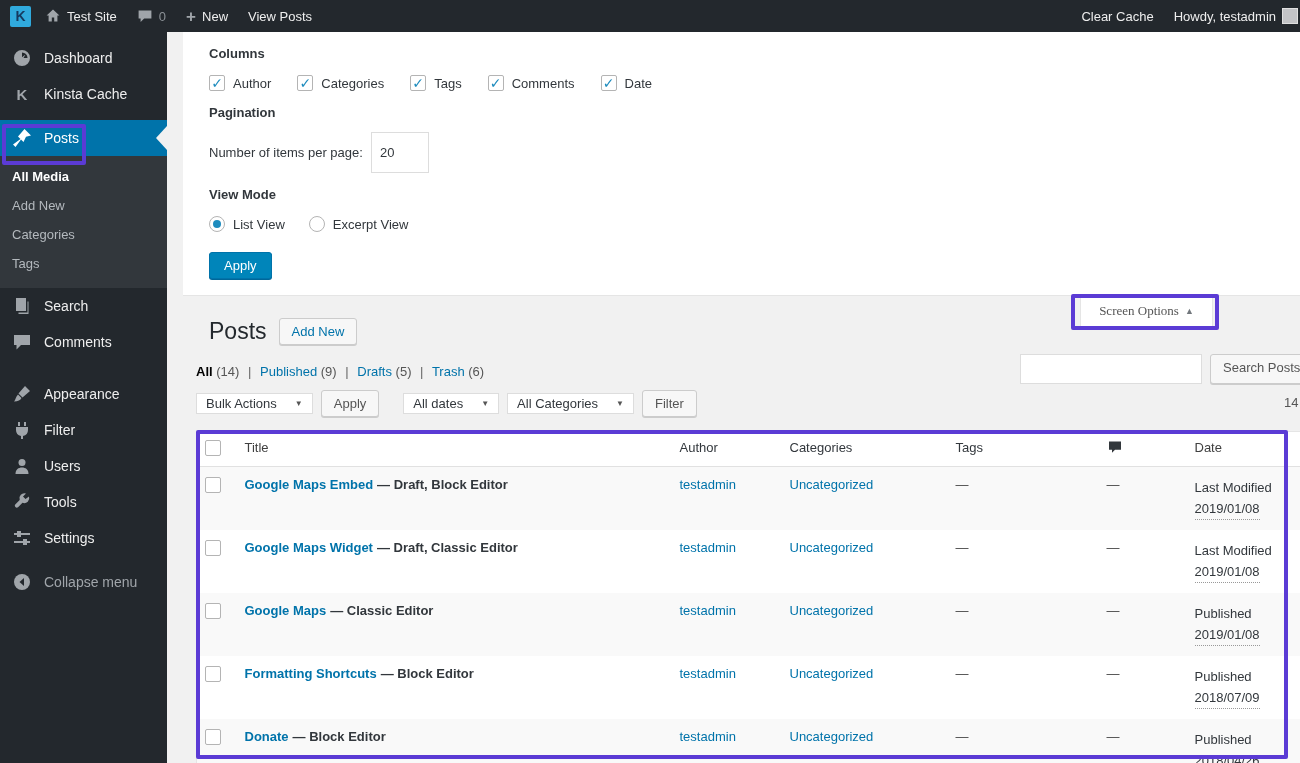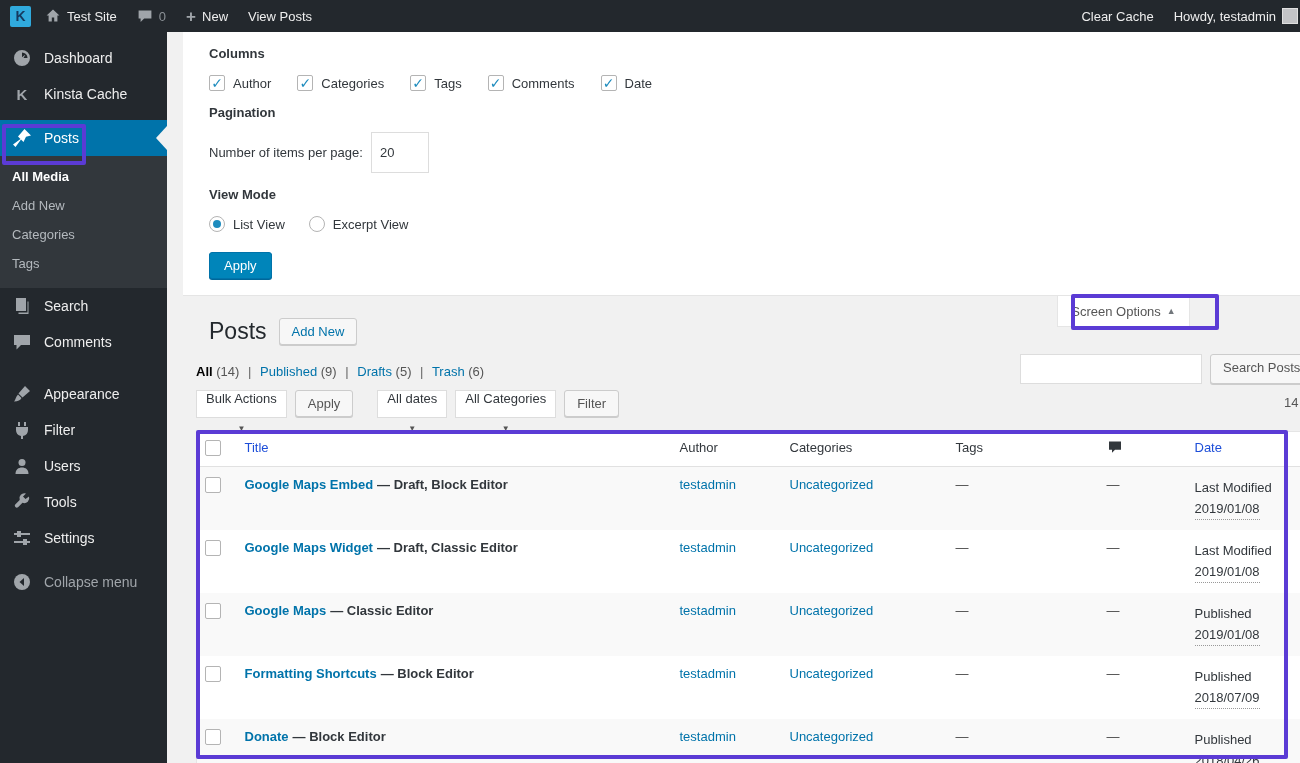--- a/index.html
+++ b/index.html
@@ -62,62 +62,62 @@
   .pp-row { display:flex; align-items:center; gap:8px; margin-top:12px; }
   .pp-input { width:58px; height:41px; border:1px solid #ddd; padding:0 8px; font-size:13px;
     font-family:inherit; color:#32373c; background:#fff; }
   .radio-row { display:flex; gap:24px; margin-top:14px; }
   .radio { width:16px; height:16px; border:1px solid #b4b4b4; border-radius:50%; background:#fff;
     display:flex; align-items:center; justify-content:center; }
   .radio.selected::after { content:""; width:8px; height:8px; border-radius:50%; background:#1e8cbe; }
   .btn-primary { display:inline-block; margin-top:20px; background:#0085ba; color:#fff;
     border:1px solid #0073aa; border-radius:3px; padding:5px 14px; font-size:13px; cursor:pointer;
     box-shadow:0 1px 0 #006799; }
-  .so-tab { position:absolute; left:890px; top:264px; width:133px; height:31px; background:#fff;
+  .so-tab { position:absolute; left:913px; top:264px; width:133px; height:31px; background:#fff;
     border:1px solid #e5e5e5; border-top:none; display:flex; align-items:center; justify-content:center;
-    gap:6px; color:#555; cursor:pointer; z-index:5; }
+    gap:6px; color:#555; cursor:pointer; z-index:5;font-family:Liberation Serif, serif; }
   .so-tab .arrow { font-size:9px; color:#72777c; }
 
   .page-head { display:flex; align-items:center; margin:22px 0 0 42px; gap:12px; }
   .page-title { font-size:23px; font-weight:400; color:#23282d; line-height:1.2; }
   .btn-secondary { background:#f7f7f7; border:1px solid #ccc; border-radius:3px; color:#555;
     padding:5px 12px; font-size:13px; cursor:pointer; box-shadow:0 1px 0 #ccc; display:inline-block; }
   .btn-addnew { color:#0073aa; }
 
   .search-box { position:absolute; top:322px; left:853px; display:flex; gap:8px; }
   .search-input { width:182px; height:30px; border:1px solid #ddd; background:#fff; padding:0 8px;
     font-family:inherit; font-size:13px; }
 
   .subsubsub { margin:18px 0 0 29px; color:#444; }
   .subsubsub a { color:#0073aa; }
   .subsubsub .current-filter { color:#000; font-weight:bold; }
   .subsubsub .count { color:#555; }
   .subsubsub .sep { color:#666; margin:0 5px; }
 
   .tablenav { margin:10px 0 0 29px; display:flex; align-items:center; gap:8px; position:relative; height:30px; }
-  .wp-select { height:28px; background:#fff; border:1px solid #ddd; display:flex; align-items:center;
-    gap:18px; padding:0 9px; color:#32373c; cursor:pointer;flex-direction:column; }
+  .wp-select { height:21px; background:#fff; border:1px solid #ddd; display:flex; align-items:center;
+    gap:18px; padding:0 9px; color:#32373c; cursor:pointer; }
   .wp-select .arrow { font-size:8px; color:#555; }
   .items-count { position:absolute; left:1088px; top:6px; color:#555; white-space:nowrap; }
 
   .posts-table { border-collapse:collapse; margin:12px 0 0 29px; background:#fff; table-layout:fixed;
     width:1171px; border:1px solid #e5e5e5; }
   .posts-table th, .posts-table td { text-align:left; vertical-align:top; padding:10px 8px; }
   .posts-table thead th { padding:8px; border-bottom:1px solid #e1e1e1; font-weight:400; color:#32373c; }
   .col-cb { width:40px; } .col-title { width:435px; } .col-author { width:110px; }
   .col-cats { width:166px; } .col-tags { width:151px; } .col-comments { width:88px; } .col-date { width:181px; }
   .posts-table tbody tr { height:63px; }
   .posts-table tbody tr.alt { background:#f9f9f9; }
   .row-title a { color:#0073aa; font-weight:bold; }
   .row-state { font-weight:bold; color:#32373c; margin-left:4px; }
   .cell-link { color:#0073aa; }
   .dash { color:#444; }
   .date-status { display:block; color:#32373c; line-height:21px; }
   .date-value { display:inline-block; color:#32373c; line-height:21px; border-bottom:1px dotted #999; }
-  .th-link { color:#1d4ed8; }
+  .th-link { color:#404040; }
   .comment-col-icon { width:16px; height:15px; fill:#32373c; }
 
   
   .anno { position:absolute; border:4px solid #5b3bd5; border-radius:2px; z-index:50; pointer-events:none; }
   .anno-posts-menu { left:2px; top:124px; width:84px; height:41px; }
   .anno-screen-options { left:1071px; top:294px; width:148px; height:36px; }
   .anno-table { left:196px; top:430px; width:1092px; height:329px; }
 </style>
 </head>
 <body>

